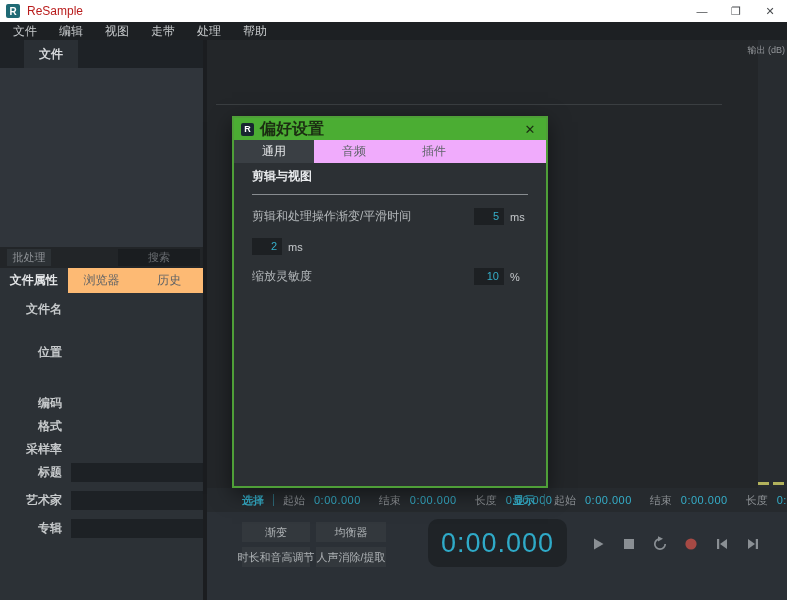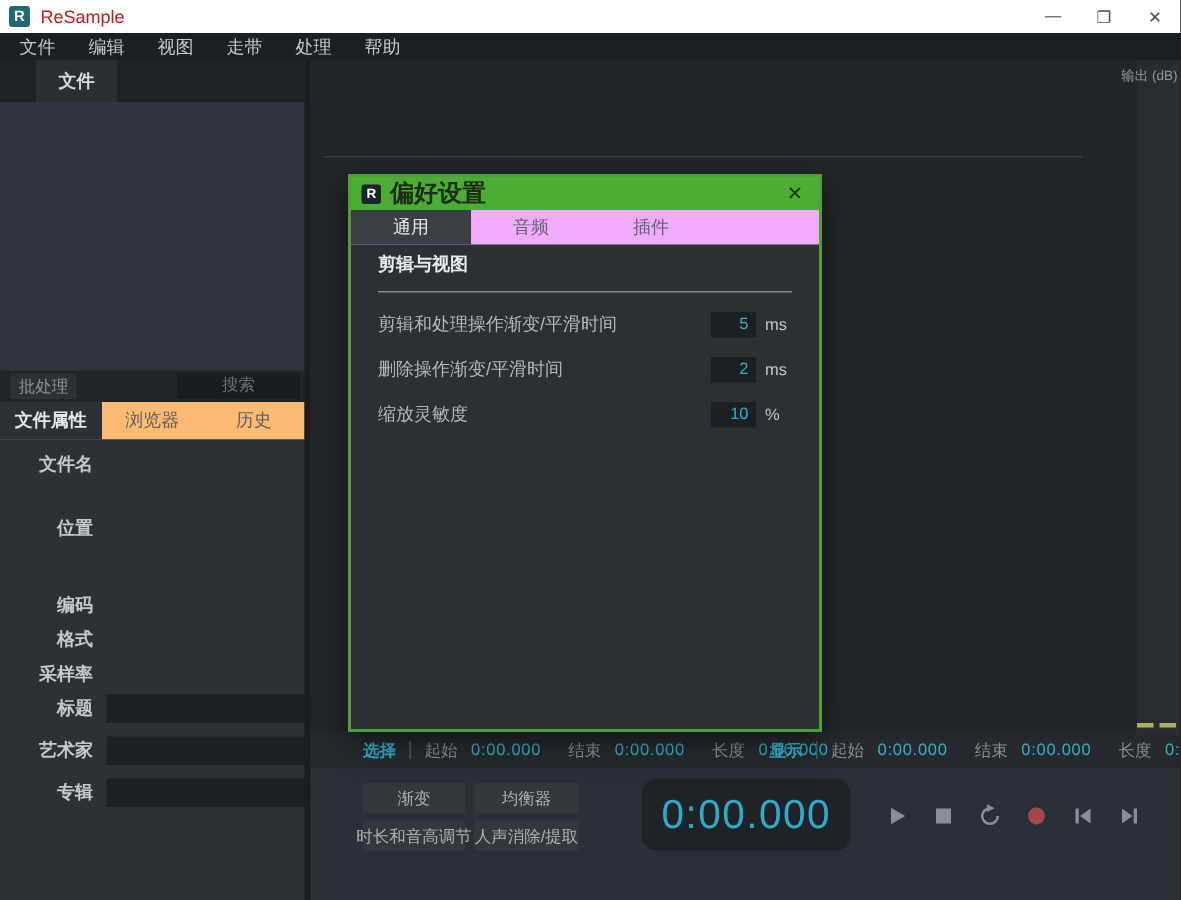--- a/index.html
+++ b/index.html
@@ -283,21 +283,20 @@
   </div>
   <div class="dlg-content">
     <div class="dlg-section">剪辑与视图</div>
     <div class="dlg-hr"></div>
     <div class="dlg-row">
       <span class="dlg-row-label">剪辑和处理操作渐变/平滑时间</span>
       <span class="dlg-value">5</span>
       <span class="dlg-unit">ms</span>
     </div>
     <div class="dlg-row">
-      <span class="dlg-row-label">删除操作渐变/平滑时间</span>
       <span class="dlg-value">2</span>
       <span class="dlg-unit">ms</span>
     </div>
     <div class="dlg-row">
       <span class="dlg-row-label">缩放灵敏度</span>
       <span class="dlg-value">10</span>
       <span class="dlg-unit">%</span>
     </div>
   </div>
 </div>

